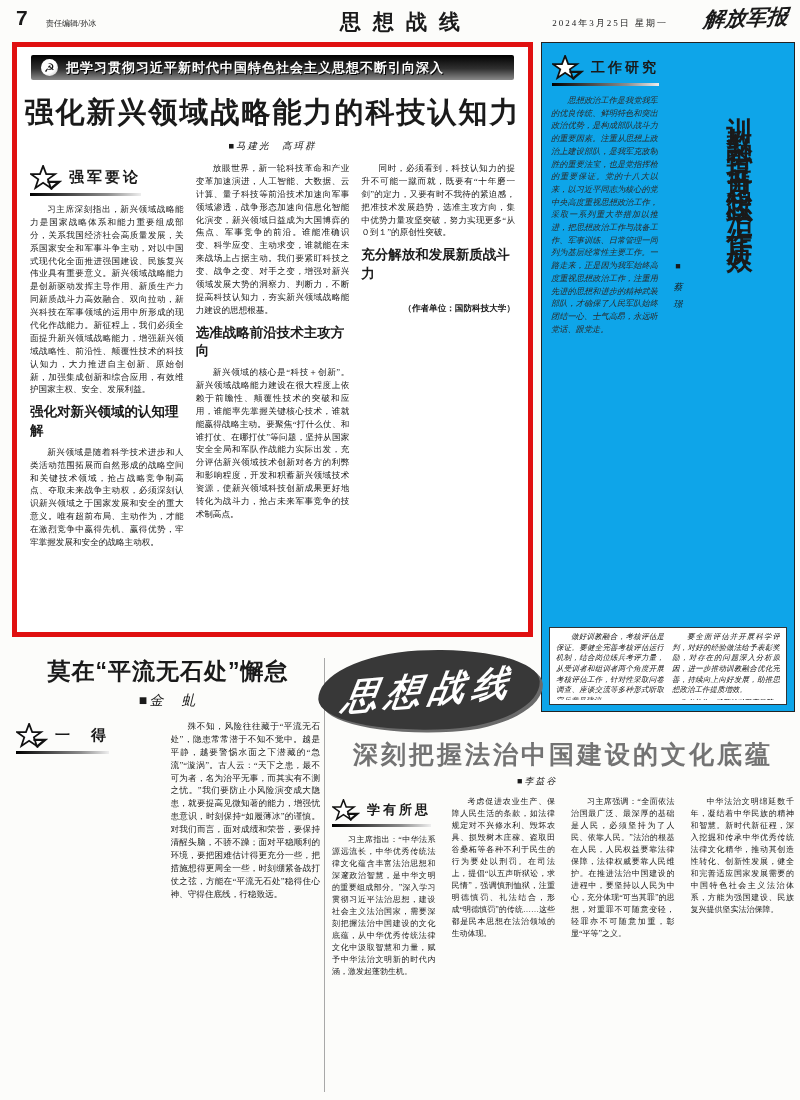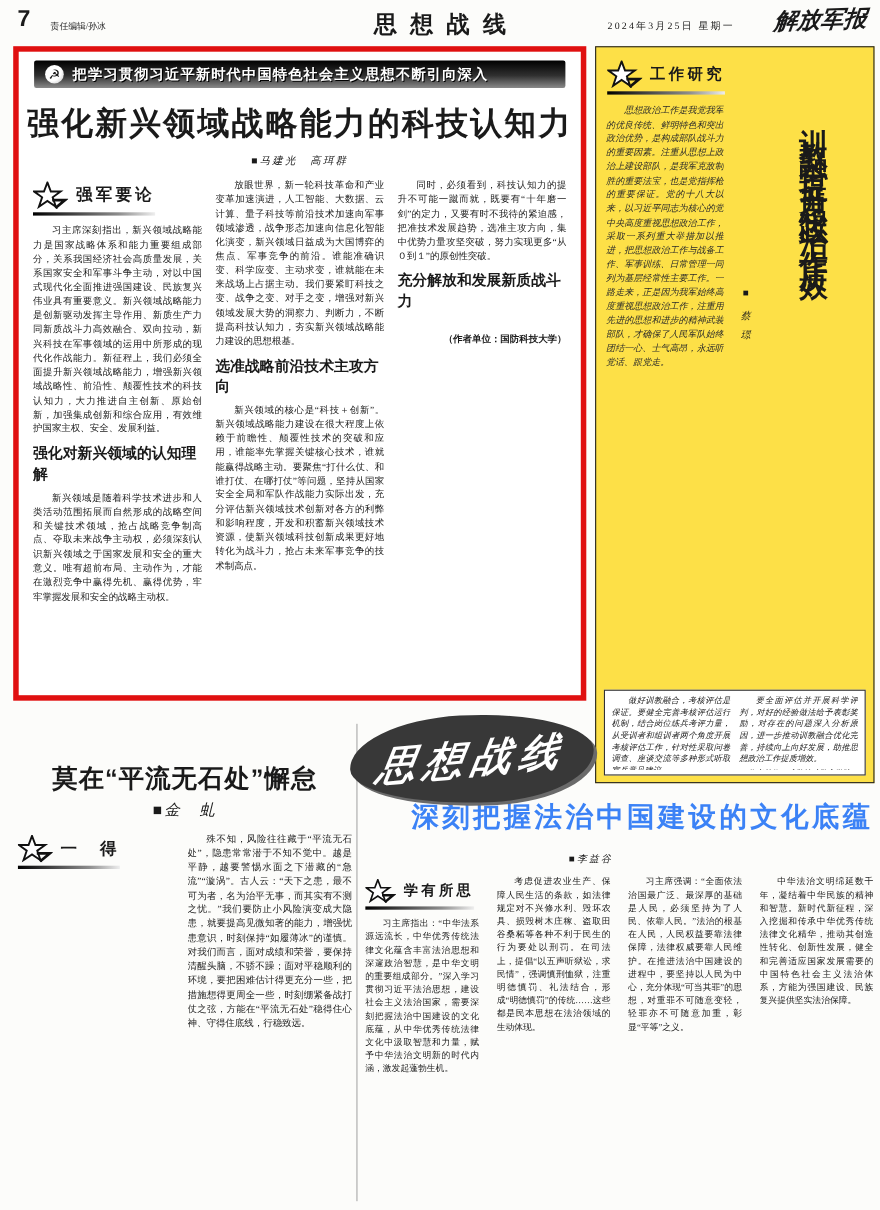--- a/index.html
+++ b/index.html
@@ -34,52 +34,52 @@
   .col-label{display:inline-flex;flex-direction:column;margin:3px 0 7px;}
   .col-label-row{display:flex;align-items:center;gap:7px;}
   .col-label-text{font:bold 15px "Liberation Sans","DejaVu Sans",sans-serif;letter-spacing:3px;white-space:nowrap;}
   .col-label-swoosh{height:3px;margin-top:3px;background:linear-gradient(90deg,#000,#8d8d8d 70%,#eee);}
 
   .para{font-size:8.6px;line-height:1.5;text-align:justify;text-indent:2em;margin:0 0 3px;}
   .subhead{font:bold 13.5px "Liberation Sans","DejaVu Sans",sans-serif;margin:7px 0 6px;line-height:1.35;}
   .attribution{font-size:8.6px;text-align:right;font-weight:bold;margin-top:20px;}
 
   
-  .right-box{position:absolute;left:541px;top:42px;width:252px;height:668px;border:1px solid #222;background:#fde047;}
+  .right-box{position:absolute;left:541px;top:42px;width:252px;height:668px;border:1px solid #222;background:#0ea5e9;}
   .right-label{position:absolute;left:10px;top:9px;}
   .right-text{position:absolute;left:9px;top:52px;width:107px;height:526px;overflow:hidden;}
   .right-text .para{font-style:italic;font-size:8.2px;line-height:1.55;color:#2a2a2a;}
   .vert-headline{position:absolute;right:36px;top:54px;height:530px;writing-mode:vertical-rl;
                  font:bold 26px "Liberation Sans","DejaVu Sans",sans-serif;letter-spacing:10px;}
   .vert-author{position:absolute;right:110px;top:218px;writing-mode:vertical-rl;
                font-size:9px;font-style:italic;letter-spacing:4px;}
   .cont-box{position:absolute;left:7px;bottom:6px;width:224px;height:68px;border:1px solid #333;
             padding:4px 6px;display:flex;gap:8px;background:#fff;}
   .cont-col{flex:1;overflow:hidden;}
   .cont-col .para{font-size:7.5px;line-height:1.42;font-style:italic;margin:0;}
   .cont-attr{font-size:7.2px;font-weight:bold;font-style:italic;white-space:nowrap;text-align:right;margin-top:2px;}
 
   
   .insight{position:absolute;left:16px;top:656px;width:304px;height:438px;overflow:hidden;}
-  .insight-headline{text-align:center;font:bold 23px "Liberation Sans","DejaVu Sans",sans-serif;letter-spacing:1px;margin-top:36px;}
+  .insight-headline{text-align:center;font:bold 23px "Liberation Sans","DejaVu Sans",sans-serif;letter-spacing:1px;}
   .insight-byline{text-align:center;font-size:14px;font-style:italic;margin-top:5px;letter-spacing:2px;}
   .insight-body{display:flex;gap:5px;margin-top:10px;height:360px;overflow:hidden;}
   .icol{flex:1;overflow:hidden;}
 
   .divider-v{position:absolute;left:324px;top:658px;width:1px;height:434px;background:#a8a8a8;}
 
   
   .law{position:absolute;left:332px;top:648px;width:462px;height:446px;}
   .callig{position:absolute;left:-14px;top:2px;width:222px;height:80px;background:#383838;
           border-radius:46% 54% 42% 58%/55% 46% 54% 45%;display:flex;align-items:center;justify-content:center;
           transform:rotate(-3deg);box-shadow:3px 3px 0 #6a6a6a;z-index:2;}
   .callig-text{color:#fff;font-weight:bold;font-style:italic;font-size:36px;font-family:"DejaVu Serif",serif;
                letter-spacing:7px;transform:skewX(-14deg) rotate(-2deg);white-space:nowrap;}
-  .law-headline{position:absolute;left:0;right:0;top:78px;text-align:right;
-                font:bold 25px "Liberation Sans","DejaVu Sans",sans-serif;letter-spacing:3px;color:#3b82f6;}
+  .law-headline{position:absolute;left:0;right:0;top:90px;text-align:center;
+                font:bold 25px "Liberation Sans","DejaVu Sans",sans-serif;letter-spacing:3px;color:#737373;}
   .law-byline{position:absolute;left:185px;top:127px;font-size:9px;font-style:italic;letter-spacing:2px;}
   .law-body{position:absolute;left:0;right:0;top:148px;height:296px;display:flex;gap:16px;overflow:hidden;}
   .lcol{flex:1;overflow:hidden;}
   .lcol .para{font-size:8px;line-height:1.5;}
 
   .star-icon{flex:0 0 auto;display:block;}
 </style>
 </head>
 <body>
 

